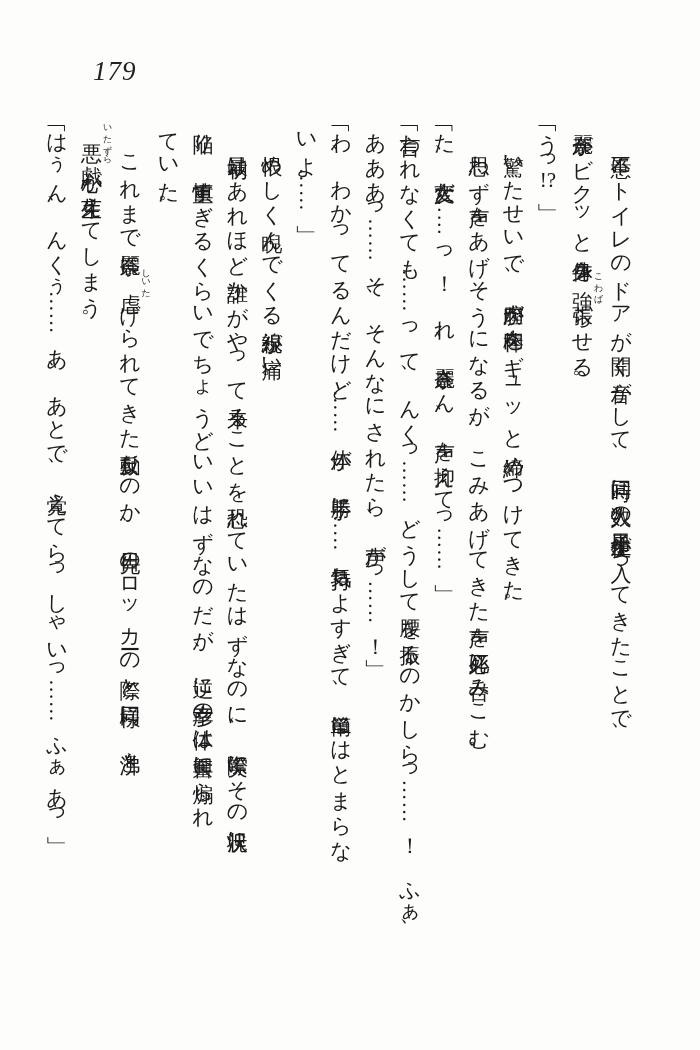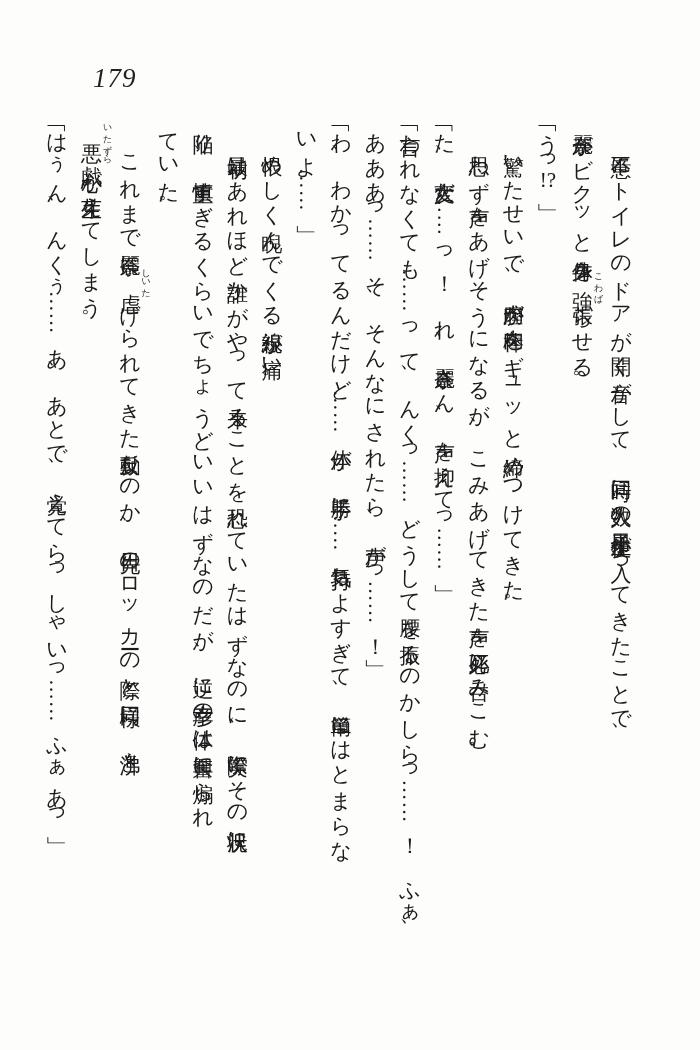--- a/index.html
+++ b/index.html
@@ -16,21 +16,20 @@
     font-family: "Liberation Serif", "DejaVu Serif", serif;
   }
   .page-number {
     position: absolute;
     top: 56px;
     left: 93px;
     font-size: 27px;
     font-style: italic;
     color: #222222;
     letter-spacing: 1px;
-    margin-top: 7px;
   }
   .text-block {
     position: absolute;
     top: 118px;
     right: 62px;
     height: 845px;
     writing-mode: vertical-rl;
     text-orientation: mixed;
     font-size: 21px;
     line-height: 34.5px;

